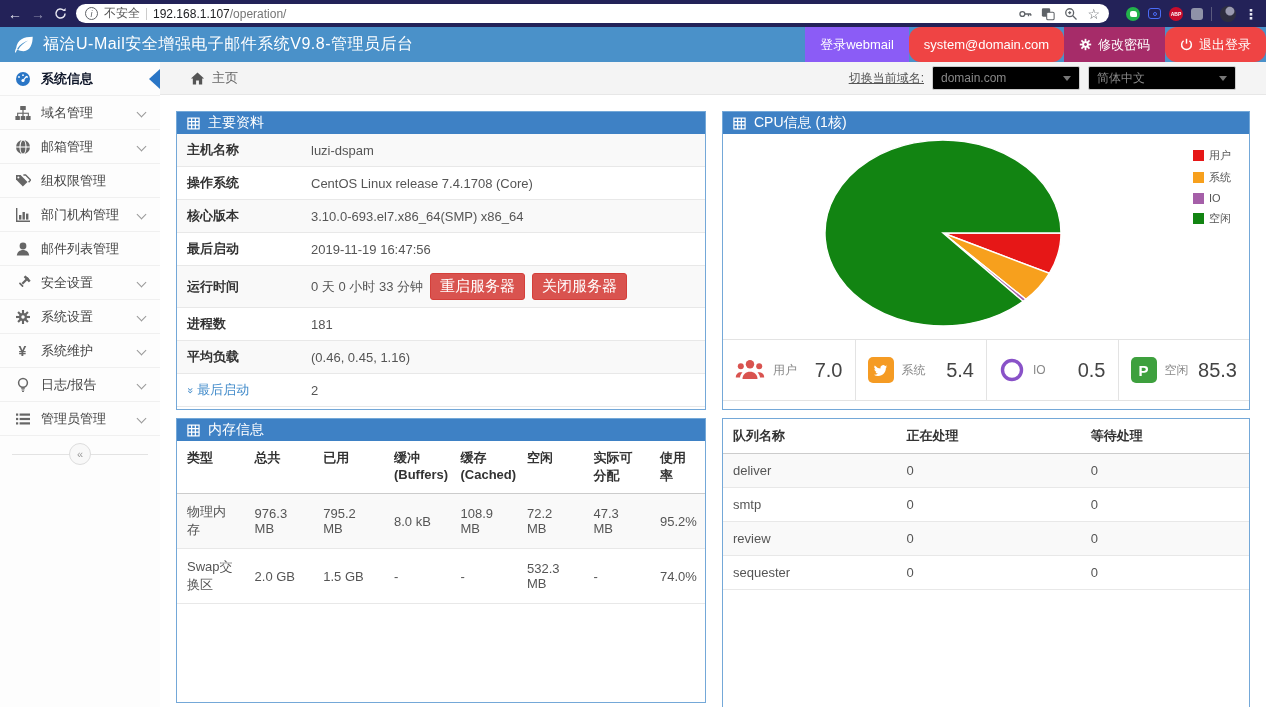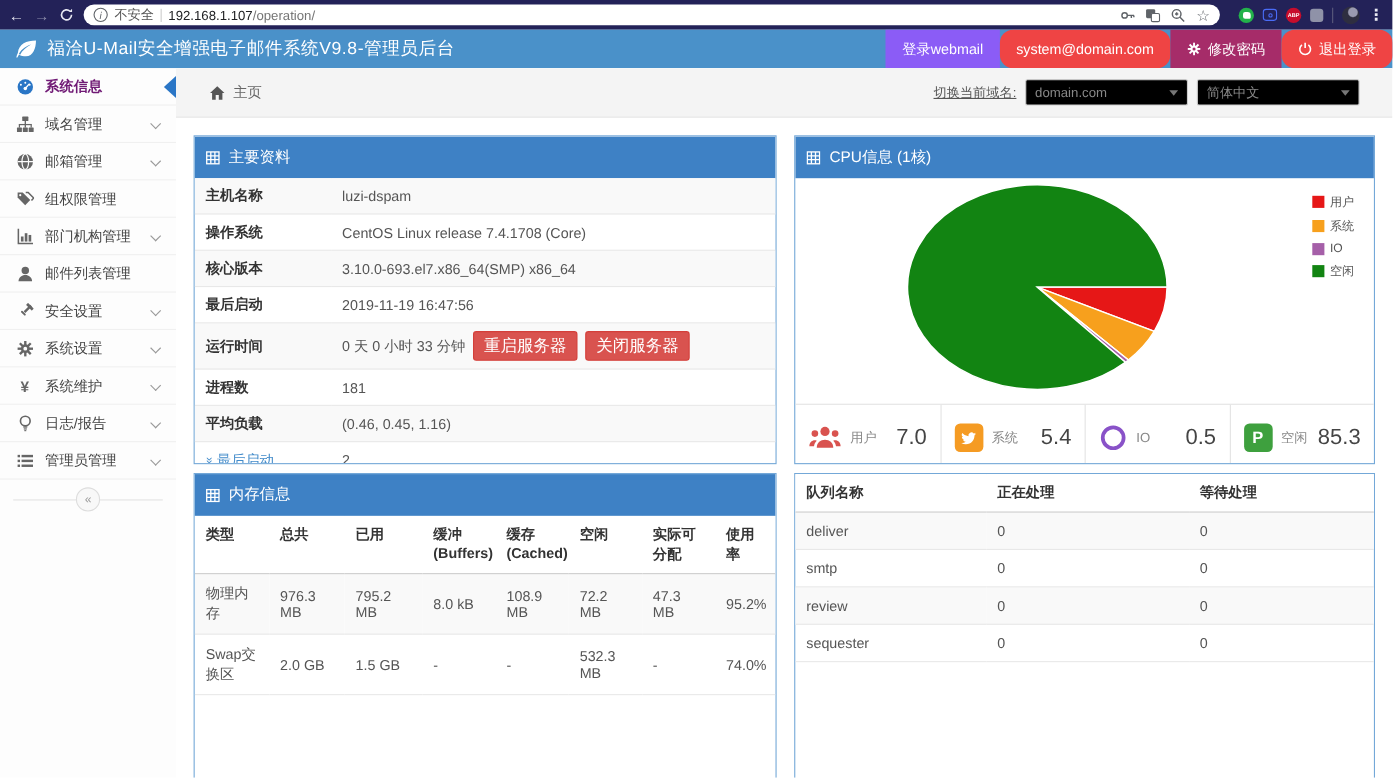--- a/index.html
+++ b/index.html
@@ -38,38 +38,38 @@
   .hb { display:flex; align-items:center; gap:6px; padding:0 15px; font-size:13px; cursor:pointer; white-space:nowrap; }
   .hb.gray { background:#8b5cf6; }
   .hb.blue { background:#ef4444;border-radius:12px; }
   .hb.magenta { background:#a62c69; }
 
   
   .main-wrap { display:flex; height:645px; }
   .sidebar { width:160px; background:#fdfdfd; flex:none; }
   .side-item { position:relative; height:34px; display:flex; align-items:center; gap:10px; padding-left:14px; font-size:13px; color:#444; border-bottom:1px solid #f0f0f0; cursor:pointer; }
   .side-item .ic { width:17px; display:flex; justify-content:center; flex:none; }
-  .side-item.active { color:#701a75; font-weight:bold;text-align:center; }
+  .side-item.active { color:#0f172a; font-weight:bold;text-align:center; }
   .side-item.active::after { content:''; position:absolute; right:0; top:50%; transform:translateY(-50%); border-top:10px solid transparent; border-bottom:10px solid transparent; border-right:11px solid #2a76c6; }
   .chev { width:7px; height:7px; border-right:1.6px solid #999; border-bottom:1.6px solid #999; transform:rotate(45deg); margin-left:auto; margin-right:15px; flex:none; }
   .yen { font-size:14px; font-weight:bold; color:#666; }
   .collapse-row { position:relative; height:36px; display:flex; align-items:center; justify-content:center; }
   .collapse-row::before { content:''; position:absolute; left:12px; right:12px; top:50%; height:1px; background:#e3e3e3; }
   .collapse-btn { position:relative; width:22px; height:22px; border:1px solid #ddd; border-radius:50%; background:#f8f8f8; color:#999; font-size:11px; display:flex; align-items:center; justify-content:center; cursor:pointer; }
 
   .content { flex:1; background:#fff; overflow:hidden; }
-  .crumb-bar { height:45px; background:#f4f4f4; border-bottom:1px solid #e7e7e7; display:flex; align-items:center; padding:0 30px; font-size:13px; color:#666; gap:7px; }
+  .crumb-bar { height:33px; background:#f4f4f4; border-bottom:1px solid #e7e7e7; display:flex; align-items:center; padding:0 30px; font-size:13px; color:#666; gap:7px; }
   .crumb-right { margin-left:auto; display:flex; align-items:center; gap:8px; }
   .switch-label { font-size:12px; color:#555;text-decoration:underline; }
   .fake-select { width:148px; height:24px; background:#000000; border:1px solid #ccc; border-radius:2px; display:flex; align-items:center; padding:0 8px; font-size:12px; color:#888; cursor:pointer; }
   .fake-select .caret { margin-left:auto; width:0; height:0; border-left:4px solid transparent; border-right:4px solid transparent; border-top:5px solid #777; }
 
   .panels-area { padding:16px 16px 0 16px; display:grid; grid-template-columns:530px 528px; column-gap:16px; row-gap:8px; align-items:start; }
   .panel { border:1px solid #74a8d8; background:#fff; overflow:hidden; }
-  .panel-header { height:38px; background:#3e81c5; color:#fff; font-size:14px; display:flex; align-items:center; gap:8px; padding:0 10px; }
+  .panel-header { height:22px; background:#3e81c5; color:#fff; font-size:14px; display:flex; align-items:center; gap:8px; padding:0 10px; }
   #panel-main, #panel-cpu { height:299px; }
   #panel-memory { height:285px; }
   #panel-queue { height:310px; }
 
   
   .kv-table { width:100%; border-collapse:collapse; font-size:13px; }
   .kv-table tr:nth-child(odd) { background:#f9f9f9; }
   .kv-table tr { border-bottom:1px solid #e8e8e8; }
   .kv-table td { padding:7px 10px; color:#555; }
   .kv-table td.lbl { width:124px; color:#333; font-weight:bold; }

